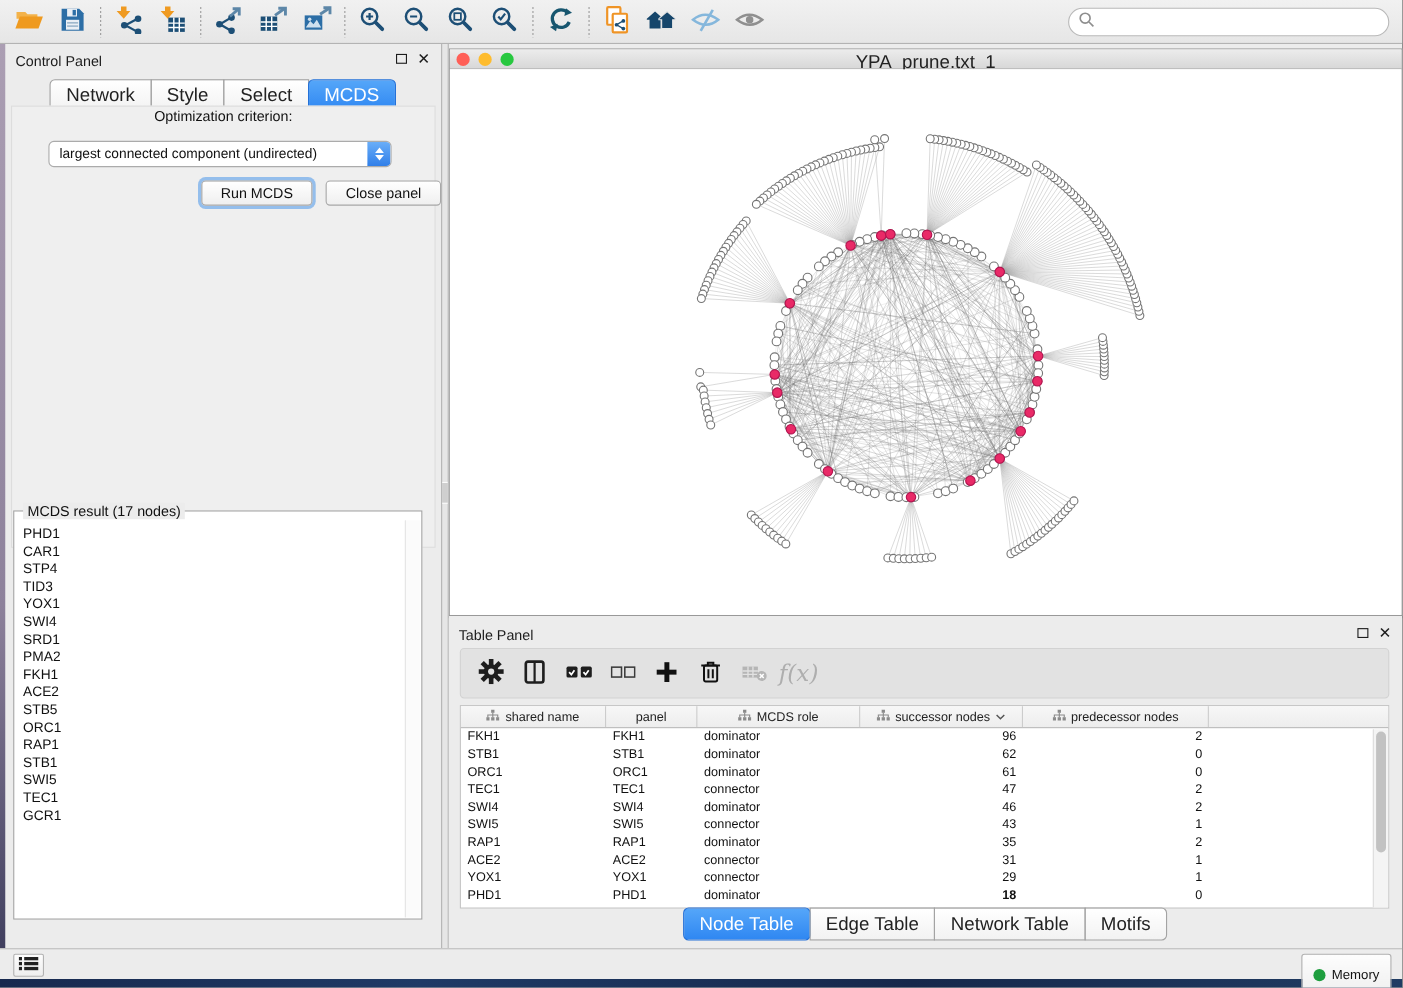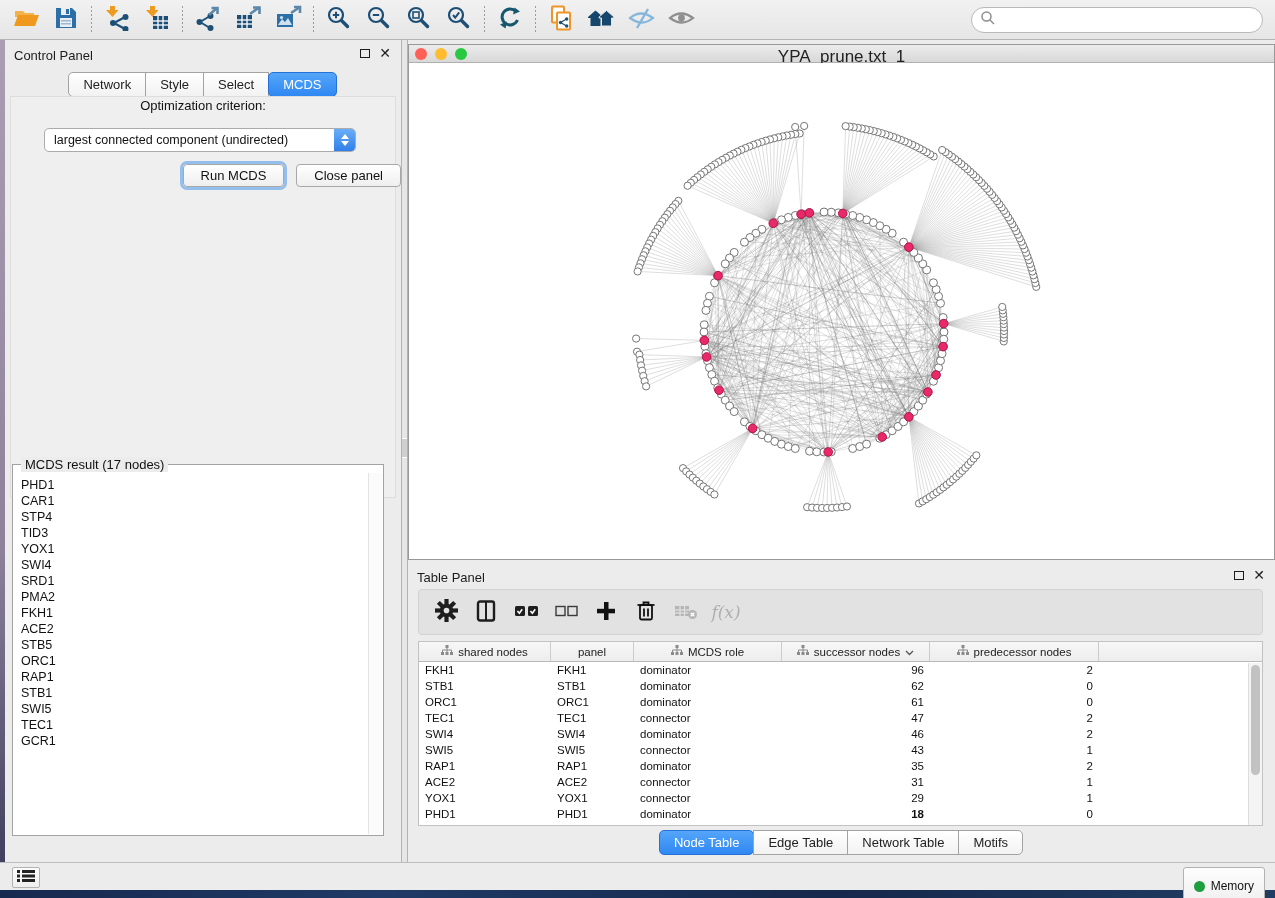--- a/index.html
+++ b/index.html
@@ -17,21 +17,21 @@
   .searchbox{position:absolute;right:12px;top:7px;width:292px;height:26px;border:1px solid #b9b9b9;border-radius:13px;background:#fff;display:flex;align-items:center;padding:0 8px;}
   .searchbox input{border:0;outline:none;flex:1;font-size:12px;background:transparent;}
 
   
   .cpanel{position:absolute;left:5px;top:40px;width:396px;height:822px;background:#ececec;}
   .panel-title{position:absolute;left:9px;top:8px;font-size:13px;color:#1c1c1c;}
   .win-icons{position:absolute;right:10px;top:8px;display:flex;gap:9px;align-items:center;}
   .float-ic{width:10px;height:9px;border:1.5px solid #1c1c1c;display:inline-block;}
   .close-ic{font-size:14px;font-weight:bold;color:#1c1c1c;line-height:10px;}
   .tabs-row{position:absolute;left:0;top:32px;width:100%;display:flex;justify-content:center;}
-  .tab{border:1px solid #a3a3a3;background:linear-gradient(#ffffff,#f2f2f2);padding:4px 14px;font-size:13px;color:#222;margin-left:-1px;}
+  .tab{border:1px solid #a3a3a3;background:linear-gradient(#ffffff,#f2f2f2);padding:4px 14px;font-size:17px;color:#222;margin-left:-1px;}
   .tab:first-child{border-radius:5px 0 0 5px;}
   .tab:last-child{border-radius:0 5px 5px 0;}
   .tab.sel{background:linear-gradient(#55a6f9,var(--accent));color:#fff;border-color:#2471d8;border-radius:5px;}
   .cpanel-inner{position:absolute;left:5px;top:56px;width:386px;height:402px;background:#efefef;border:1px solid #ddd;}
   .opt-label{position:absolute;left:0;top:58px;width:100%;text-align:center;font-size:13px;color:#111;}
   .select{position:absolute;left:39px;top:88px;width:312px;height:24px;background:#ffffff;border:1px solid #ababab;border-radius:5px;display:flex;align-items:center;overflow:hidden;}
   .select .val{flex:1;font-size:12.5px;color:#111;padding-left:9px;white-space:nowrap;}
   .stepper{width:21px;height:24px;background:linear-gradient(#6cb0f9,#2e7de8);border-radius:0 4px 4px 0;display:flex;flex-direction:column;align-items:center;justify-content:center;gap:2px;}
   .stepper i{width:0;height:0;border-left:4px solid transparent;border-right:4px solid transparent;}
   .stepper .up{border-bottom:5px solid #fff;}
@@ -54,21 +54,21 @@
   .netwin .titlebar{position:absolute;left:0;top:0;width:100%;height:18px;background:linear-gradient(#ececec,#d8d8d8);border-bottom:1px solid #b0b0b0;}
   .traffic{position:absolute;left:6px;top:3px;display:flex;gap:8px;}
   .traffic b{width:12px;height:12px;border-radius:50%;display:inline-block;}
   .net-title{position:absolute;left:0;top:2px;width:100%;text-align:center;font-size:17px;color:#222;}
   .netcanvas{position:absolute;left:0;top:18px;width:865px;height:496px;background:#fff;}
 
   
   .tpanel{position:absolute;left:408px;top:562px;width:867px;height:300px;background:#ececec;}
   .ttoolbar{position:absolute;left:10px;top:27px;right:12px;height:46px;background:#e2e2e2;border:1px solid #d2d2d2;border-radius:4px;display:flex;align-items:center;gap:6px;padding:0 10px;}
   .ttb{width:34px;height:36px;border:0;background:transparent;display:flex;align-items:center;justify-content:center;padding:0;}
-  .fx{font-family:"DejaVu Serif","Liberation Serif",serif;font-style:italic;font-size:17px;color:#aeaeae;}
+  .fx{font-family:"DejaVu Serif","Liberation Serif",serif;font-style:italic;font-size:21px;color:#aeaeae;}
   .dtable{position:absolute;left:10px;top:79px;right:12px;bottom:36px;background:#fff;border:1px solid #c2c2c2;}
   .thead{display:flex;height:20px;background:linear-gradient(#f7f7f7,#ededed);border-bottom:1px solid #b9b9b9;}
   .th{display:flex;align-items:center;justify-content:center;gap:5px;font-size:11.5px;color:#222;border-right:1px solid #ccc;position:relative;}
   .tbody .tr{display:flex;height:16px;}
   .td{font-size:11.5px;color:#111;line-height:16px;padding:0 6px;white-space:nowrap;overflow:hidden;}
   .td.num{text-align:right;}
   .tscroll{position:absolute;top:21px;right:0;bottom:0;width:14px;background:#f4f4f4;border-left:1px solid #ddd;}
   .tscroll .thumb{position:absolute;left:2px;top:2px;width:9px;height:110px;background:#c2c2c2;border-radius:5px;}
   .btabs-row{position:absolute;left:0;bottom:7px;width:100%;display:flex;justify-content:center;}
 
@@ -1341,21 +1341,21 @@
                 <g fill="#8a8a8a">
                   <rect x="4.5" y="0" width="3" height="3"></rect>
                   <rect x="0" y="7" width="3" height="3"></rect>
                   <rect x="4.5" y="7" width="3" height="3"></rect>
                   <rect x="9" y="7" width="3" height="3"></rect>
                 </g>
                 <g stroke="#8a8a8a" stroke-width="1">
                   <path d="M6 3v2M1.5 7V5h9v2M6 5v2" fill="none"></path>
                 </g>
               </svg></span>
-            <span>shared nodes</span>
+            <span>shared name</span>
           </div>
           <div class="th" style="width: 83px;">
             <span>panel</span>
           </div>
           <div class="th" style="width: 148px;">
             <span><svg width="12" height="11" viewBox="0 0 12 11">
                 <g fill="#8a8a8a">
                   <rect x="4.5" y="0" width="3" height="3"></rect>
                   <rect x="0" y="7" width="3" height="3"></rect>
                   <rect x="4.5" y="7" width="3" height="3"></rect>

